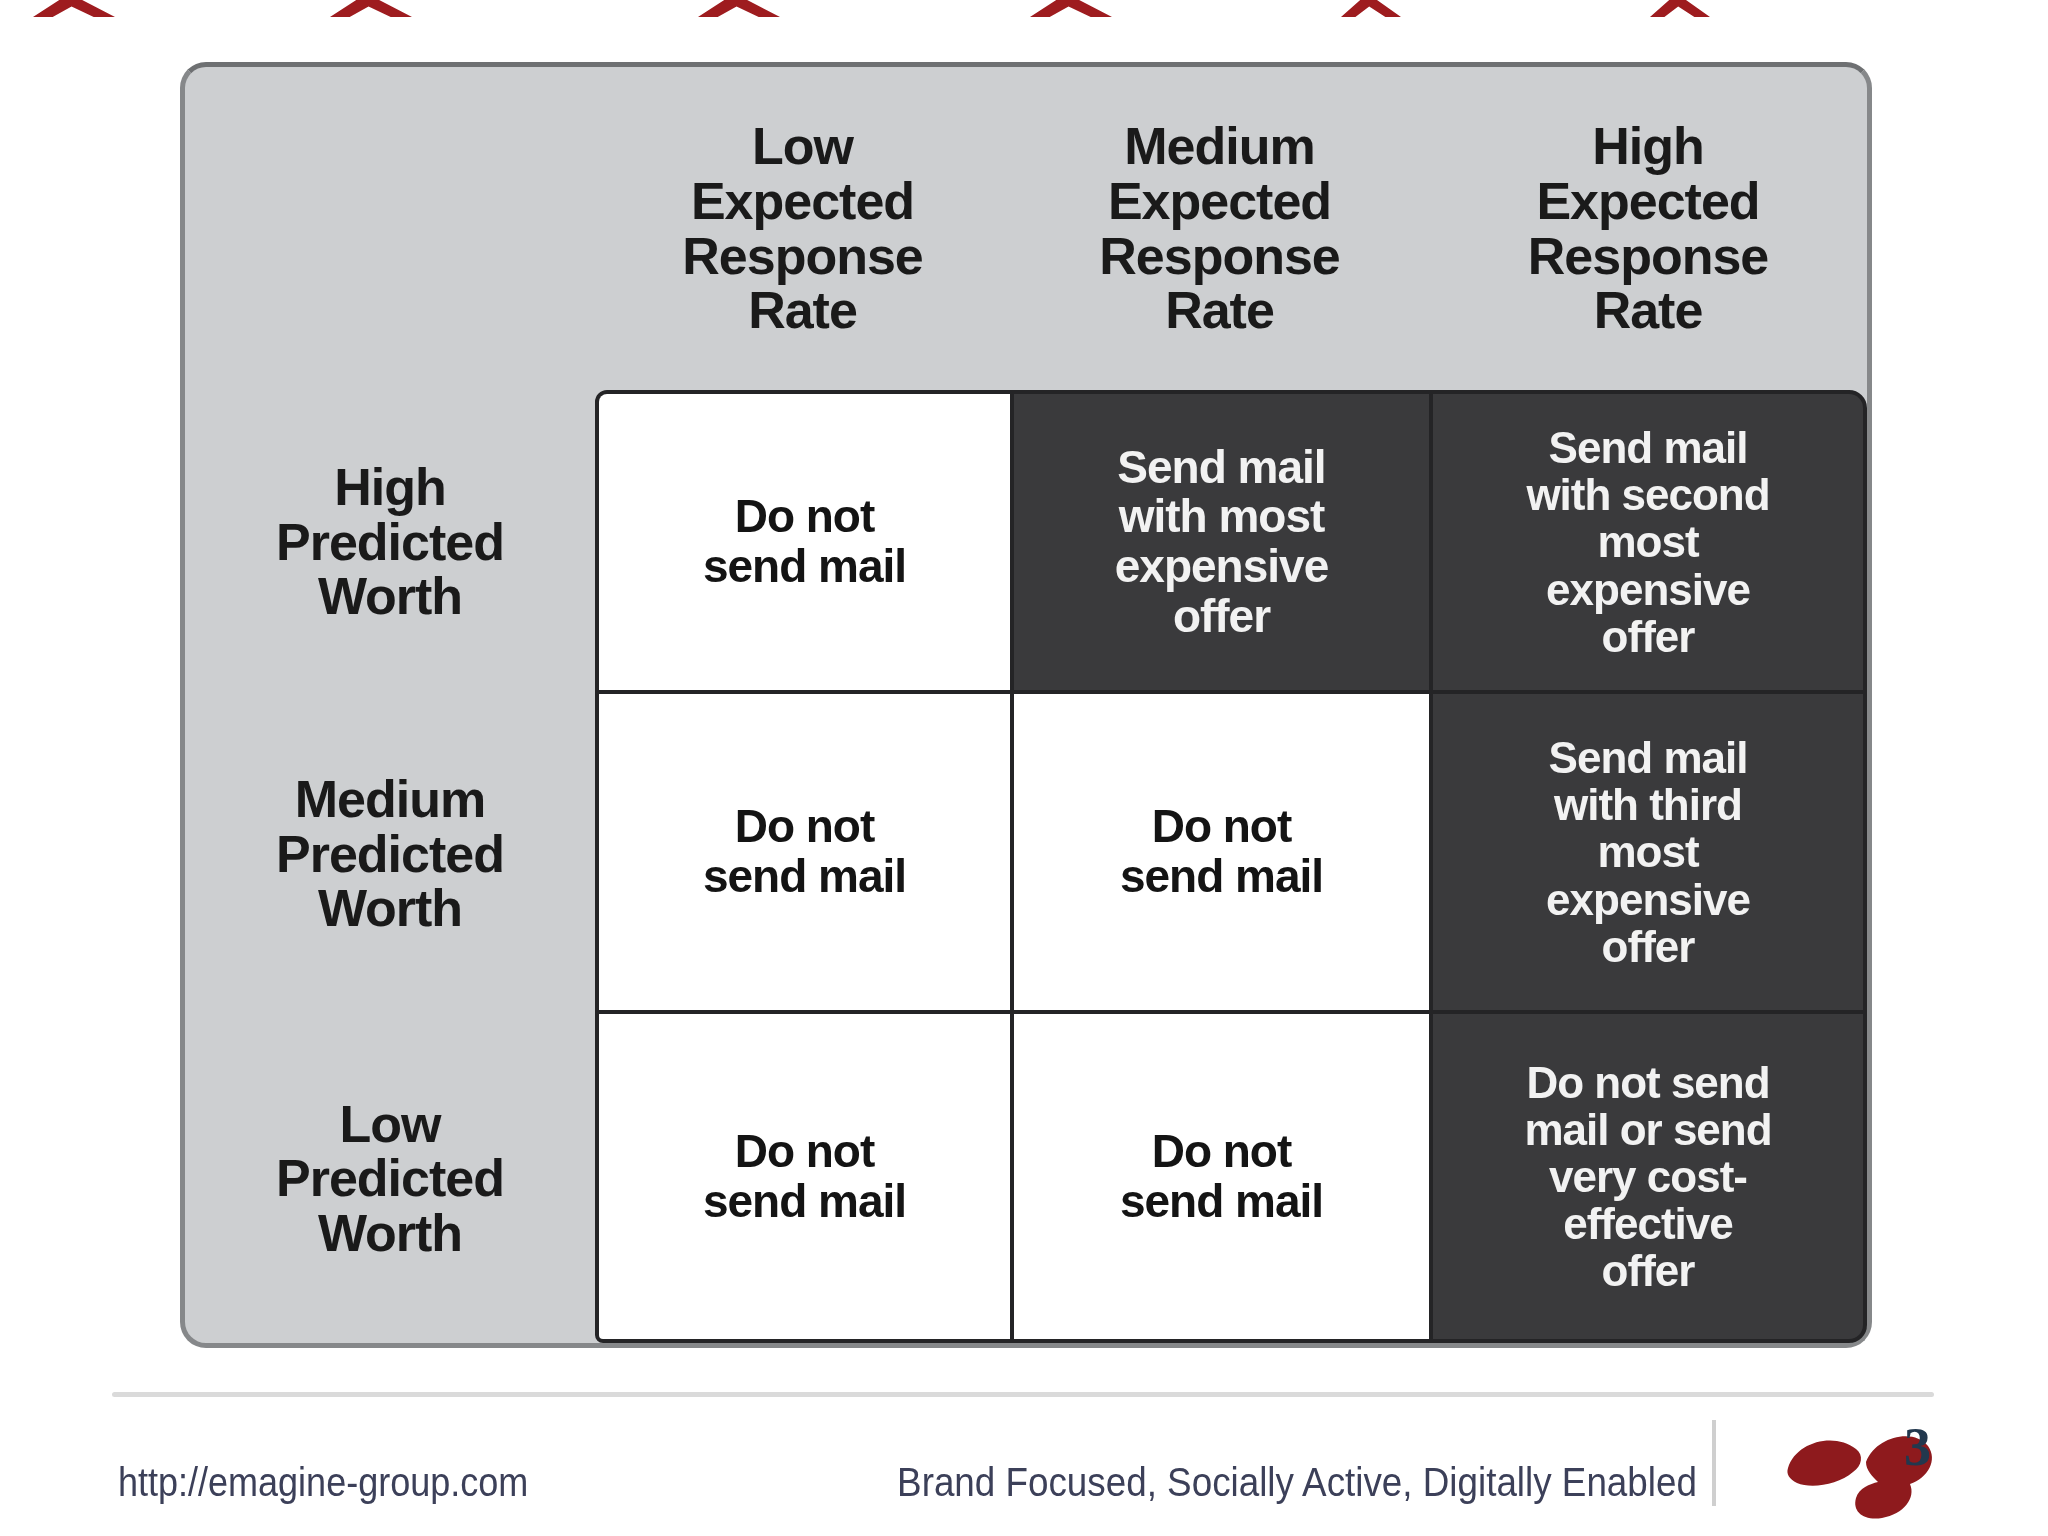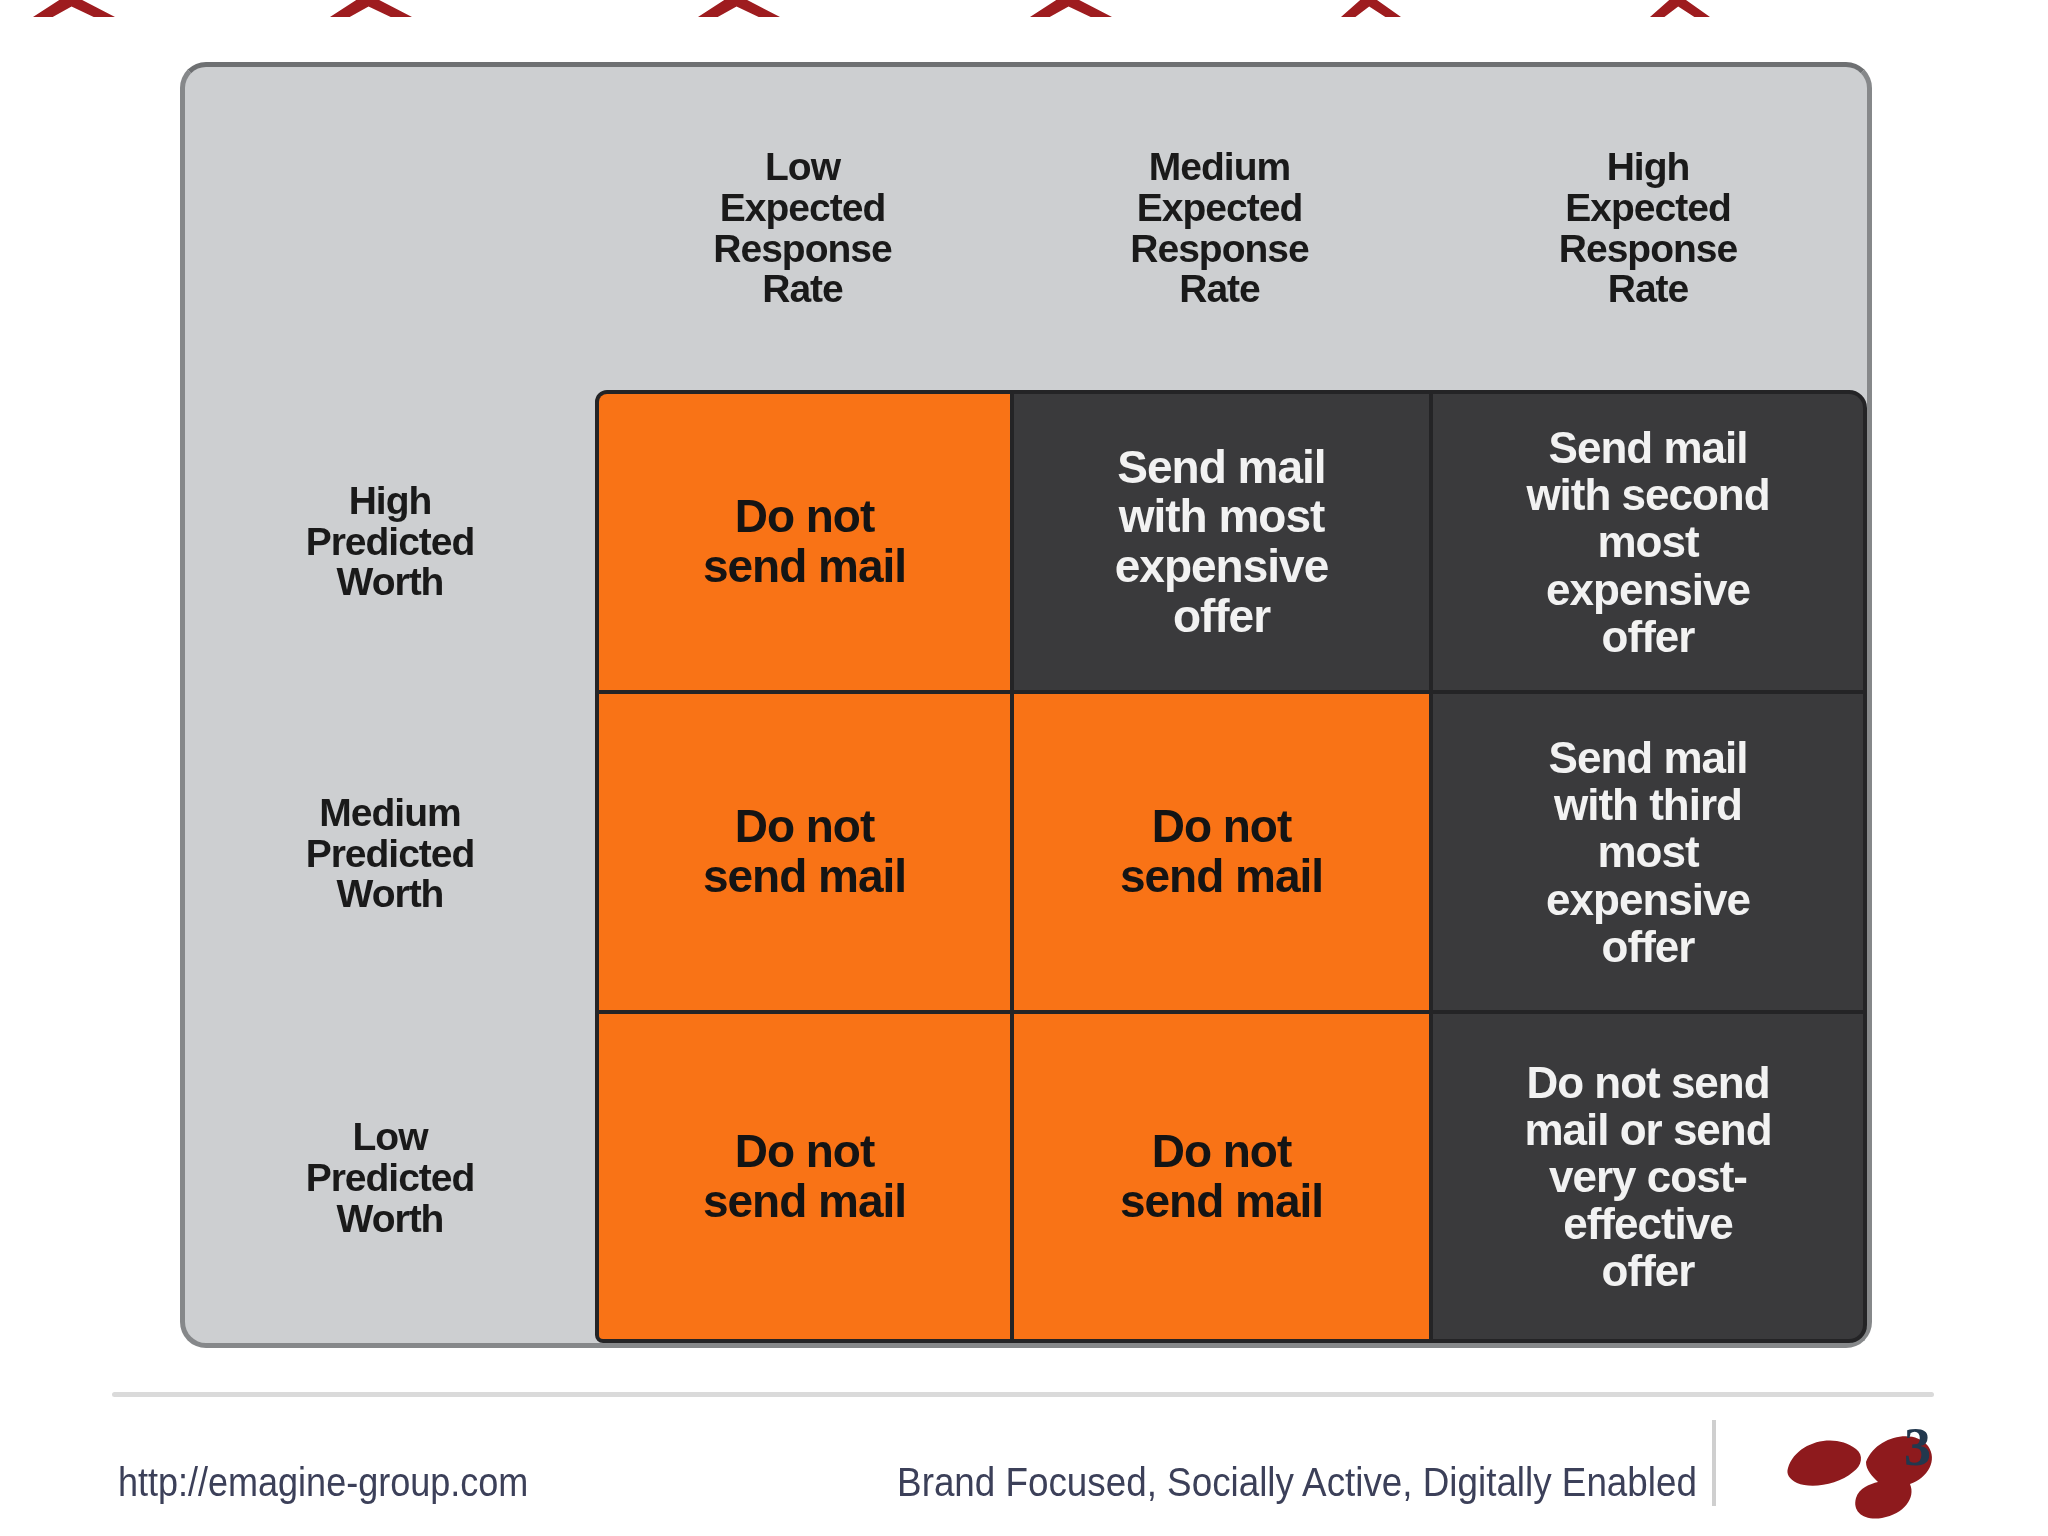--- a/index.html
+++ b/index.html
@@ -28,41 +28,41 @@
     position:absolute;left:410px;top:0;width:1272px;height:323px;
     display:grid;grid-template-columns:415px 419px auto;
   }
   .row-headers{
     position:absolute;left:0;top:323px;width:410px;height:953px;
     display:grid;grid-template-rows:304px 320px auto;
   }
   .hdr{
     display:flex;align-items:center;justify-content:center;text-align:center;
     white-space:pre-line;
-    font-weight:bold;font-size:39px;line-height:1.05;color:#1a1a1a;
+    font-weight:bold;font-size:52px;line-height:1.05;color:#1a1a1a;
     letter-spacing:-1px;
   }
   .grid{
     position:absolute;left:410px;top:323px;width:1272px;height:953px;
     box-sizing:border-box;
     display:grid;
     grid-template-columns:411px 415px auto;
     grid-template-rows:296px 316px auto;
     gap:4px;
     background:#242426;border:4px solid #242426;
     border-radius:12px 18px 18px 8px;
     overflow:hidden;
   }
   .cell{
     display:flex;align-items:center;justify-content:center;text-align:center;
     white-space:pre-line;
     font-weight:bold;font-size:46px;line-height:1.08;
     letter-spacing:-1px;
   }
-  .cell.gray{background:#f97316;color:#141414;}
+  .cell.gray{background:#ffffff;color:#141414;}
   .cell.dark{background:#3a3a3c;color:#f2f2f2;}
   .cell.c3{font-size:44px;line-height:1.07;}
 
   
   .footer-line{
     position:absolute;left:112px;top:1392px;width:1822px;height:5px;
     background:#dadada;border-radius:3px;
   }
   .footer-url{
     position:absolute;left:118px;top:1460px;

